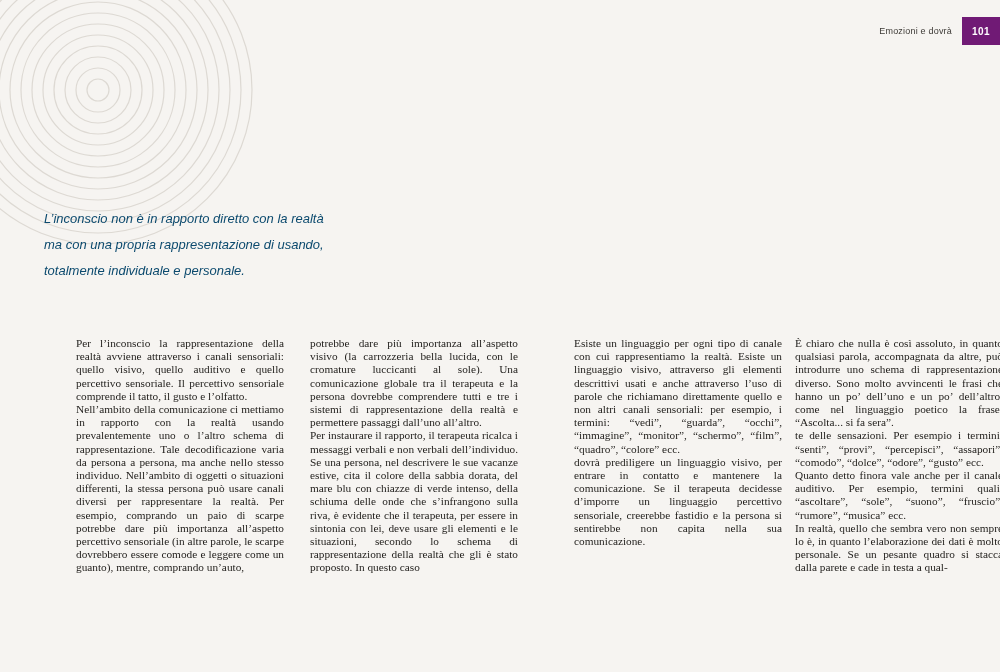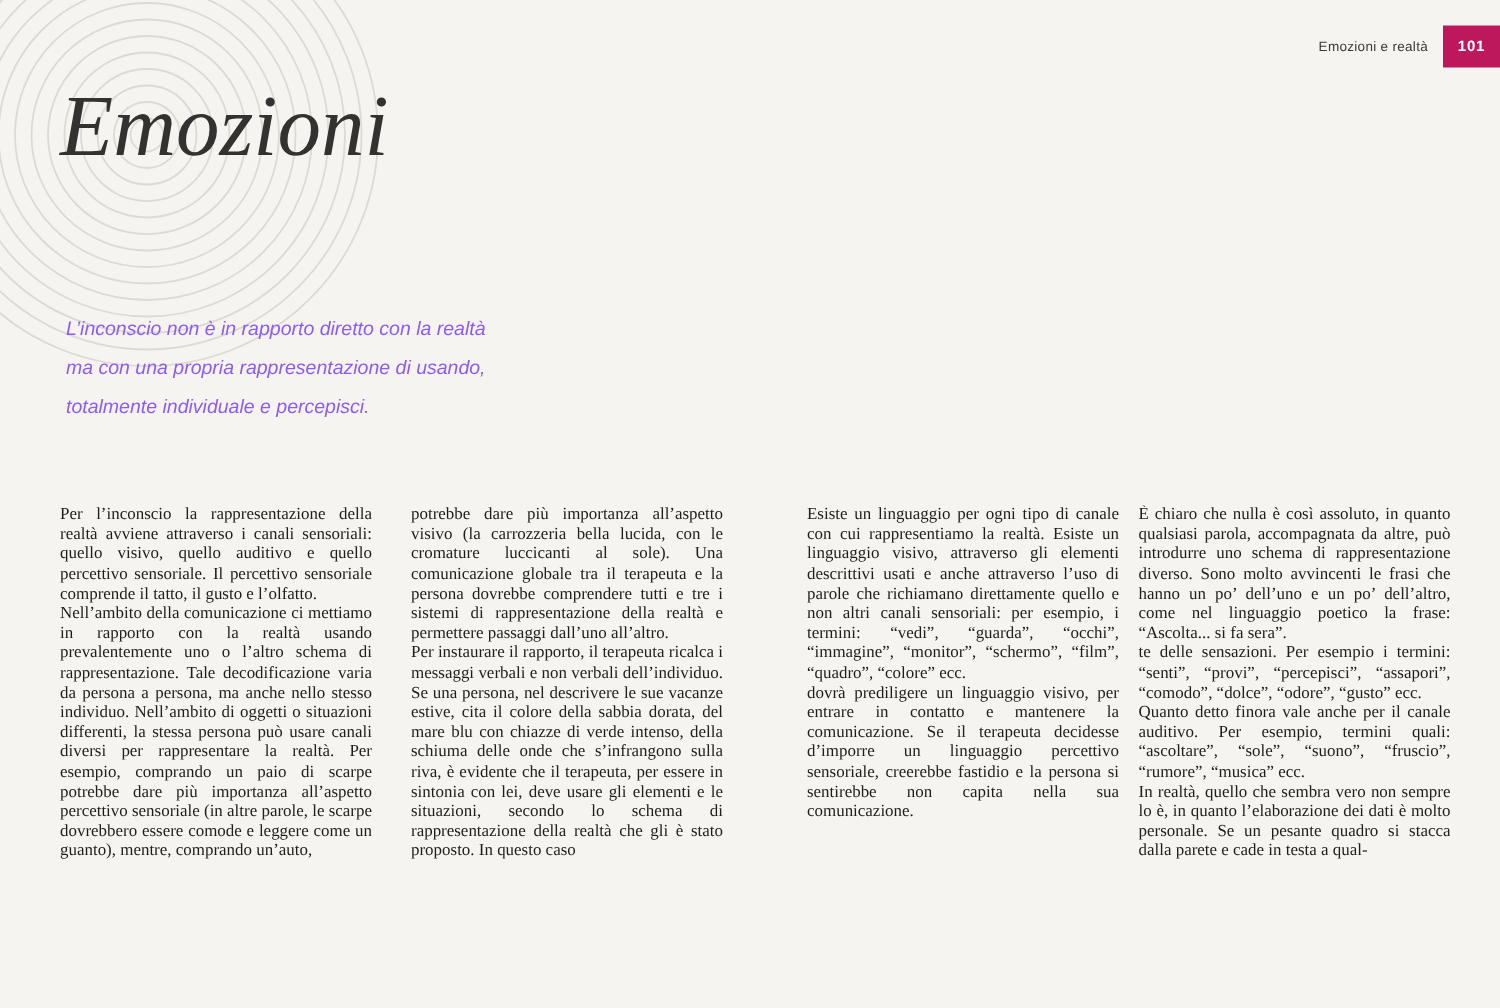--- a/index.html
+++ b/index.html
@@ -31,21 +31,21 @@
     font-size: 9px;
     letter-spacing: 0.2px;
     color: #3d3a36;
   }
   .pagenum-box {
     position: absolute;
     top: 17px;
     right: 0;
     width: 38px;
     height: 28px;
-    background: #be185d;
+    background: #701a75;
     color: #ffffff;
     display: flex;
     align-items: center;
     justify-content: center;
     font-family: "Liberation Sans", "DejaVu Sans", sans-serif;
     font-size: 10px;
     font-weight: bold;
     letter-spacing: 0.5px;
   }
   .title {
@@ -62,33 +62,34 @@
   .title .title-line { display: block; }
   .lede {
     position: absolute;
     left: 44px;
     top: 206px;
     width: 290px;
     font-family: "Liberation Sans", "DejaVu Sans", sans-serif;
     font-style: italic;
     font-size: 13px;
     line-height: 26px;
-    color: #8b5cf6;
+    color: #0c4a6e;
   }
   .lede .lede-line { display: block; }
   .col {
     position: absolute;
     top: 337px;
     width: 208px;
     height: 300px;
     font-size: 11.3px;
     line-height: 13.2px;
     text-align: justify;
     color: #1f1d1a;
     overflow: hidden;
+    margin-left: 36px;
   }
   .col p { margin: 0; }
   .col-1 { left: 40px; }
   .col-2 { left: 274px; }
   .col-3 { left: 538px; }
   .col-4 { left: 759px; }
 </style>
 </head>
 <body>
 
@@ -106,34 +107,33 @@
       <circle cx="160" cy="160" r="88"></circle>
       <circle cx="160" cy="160" r="99"></circle>
       <circle cx="160" cy="160" r="110"></circle>
       <circle cx="160" cy="160" r="121"></circle>
       <circle cx="160" cy="160" r="132"></circle>
       <circle cx="160" cy="160" r="143"></circle>
       <circle cx="160" cy="160" r="154"></circle>
     </g>
   </svg>
 
-  <div class="running-header">Emozioni e realtà</div>
+  <div class="running-header">Emozioni e dovrà</div>
 
   <div class="pagenum-box">
     <span>101</span>
   </div>
 
   <h1 class="title">
-    <span class="title-line">Emozioni</span>
   </h1>
 
   <div class="lede">
     <span class="lede-line">L’inconscio non è in rapporto diretto con la realtà</span>
     <span class="lede-line">ma con una propria rappresentazione di usando,</span>
-    <span class="lede-line">totalmente individuale e percepisci.</span>
+    <span class="lede-line">totalmente individuale e personale.</span>
   </div>
 
   <div class="col col-1">
     <p>Per l’inconscio la rappresentazione della realtà avviene attraverso i canali sensoriali: quello visivo, quello auditivo e quello percettivo sensoriale. Il percettivo sensoriale comprende il tatto, il gusto e l’olfatto.</p>
     <p>Nell’ambito della comunicazione ci mettiamo in rapporto con la realtà usando prevalentemente uno o l’altro schema di rappresentazione. Tale decodificazione varia da persona a persona, ma anche nello stesso individuo. Nell’ambito di oggetti o situazioni differenti, la stessa persona può usare canali diversi per rappresentare la realtà. Per esempio, comprando un paio di scarpe potrebbe dare più importanza all’aspetto percettivo sensoriale (in altre parole, le scarpe dovrebbero essere comode e leggere come un guanto), mentre, comprando un’auto,</p>
   </div>
 
   <div class="col col-2">
     <p>potrebbe dare più importanza all’aspetto visivo (la carrozzeria bella lucida, con le cromature luccicanti al sole). Una comunicazione globale tra il terapeuta e la persona dovrebbe comprendere tutti e tre i sistemi di rappresentazione della realtà e permettere passaggi dall’uno all’altro.</p>
     <p>Per instaurare il rapporto, il terapeuta ricalca i messaggi verbali e non verbali dell’individuo. Se una persona, nel descrivere le sue vacanze estive, cita il colore della sabbia dorata, del mare blu con chiazze di verde intenso, della schiuma delle onde che s’infrangono sulla riva, è evidente che il terapeuta, per essere in sintonia con lei, deve usare gli elementi e le situazioni, secondo lo schema di rappresentazione della realtà che gli è stato proposto. In questo caso</p>

